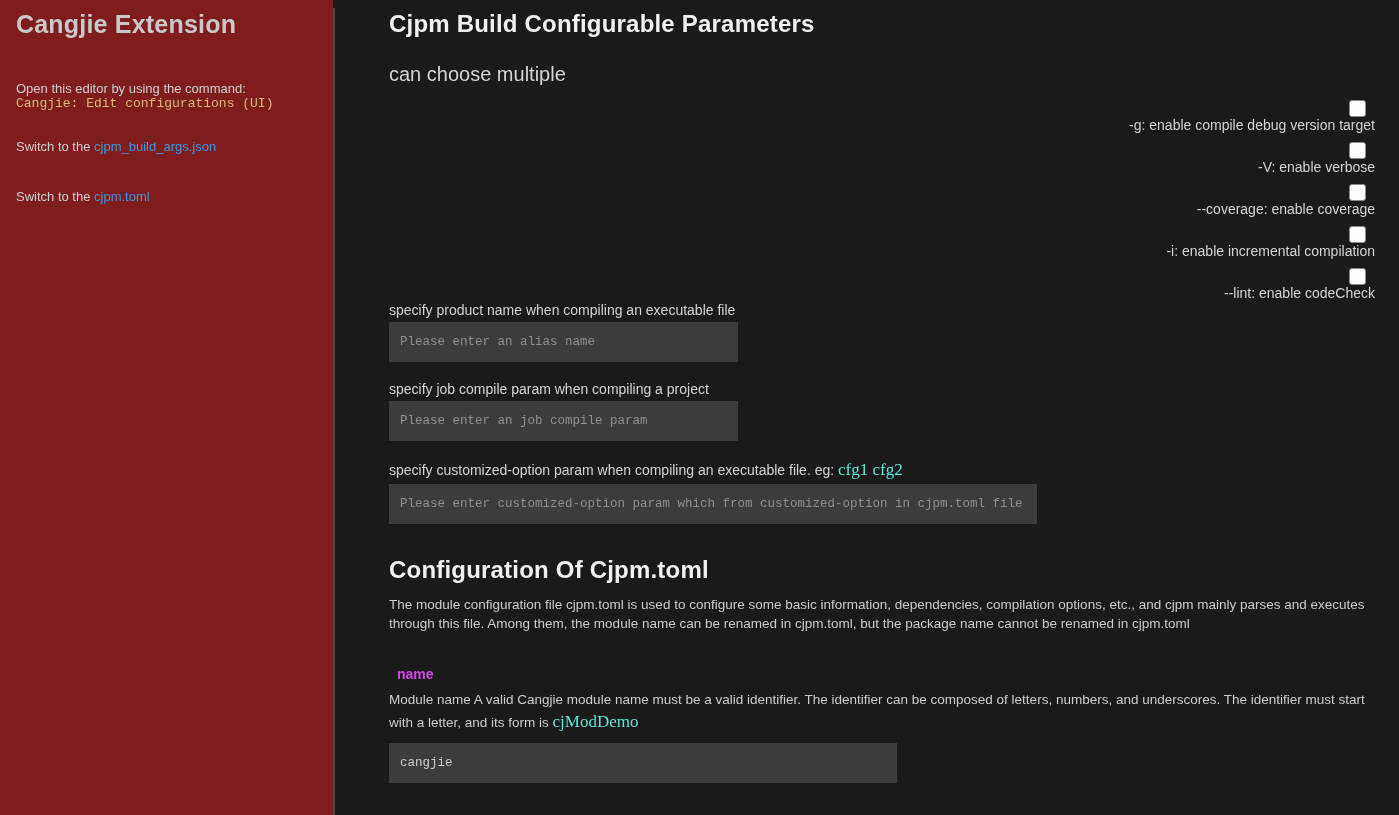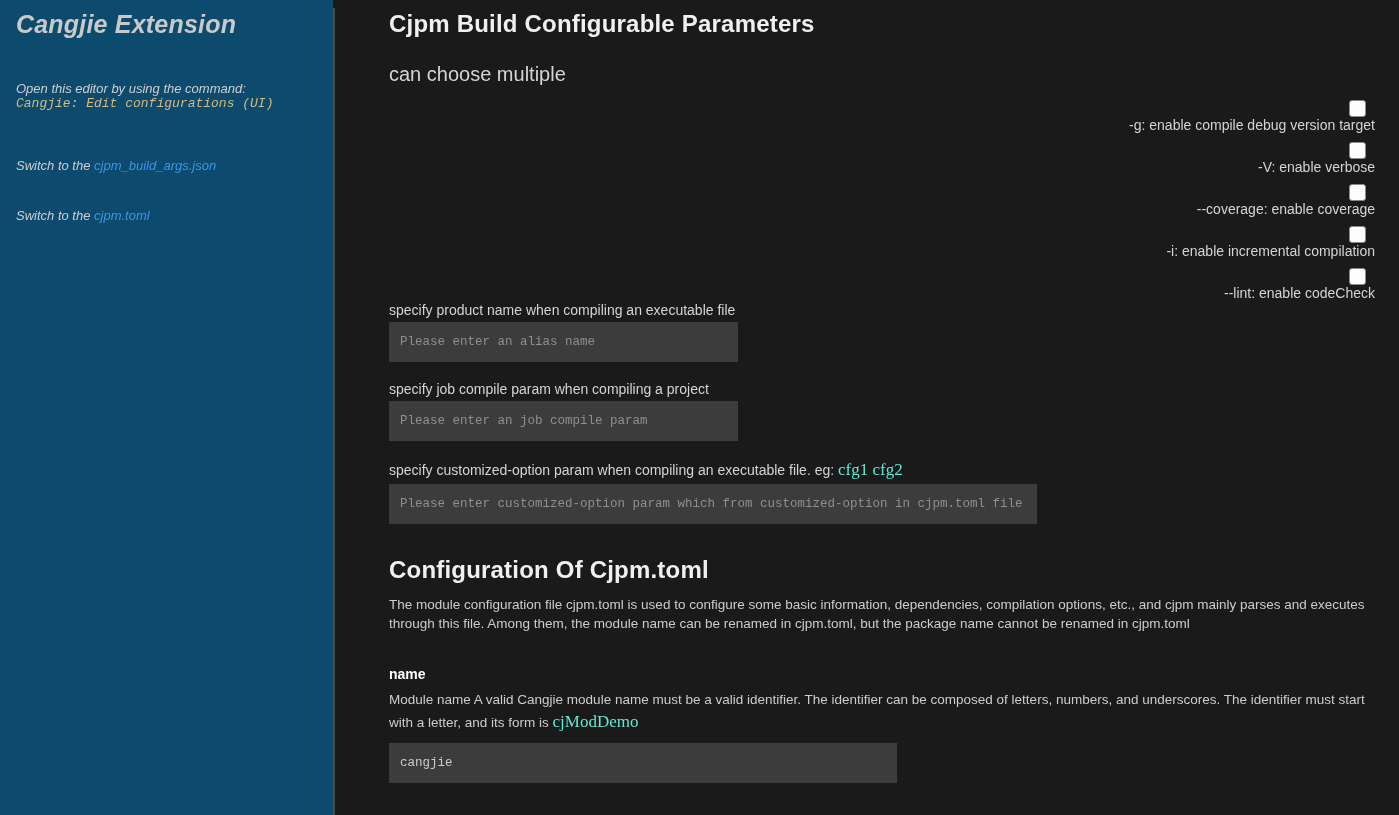--- a/index.html
+++ b/index.html
@@ -8,37 +8,36 @@
     display: flex;
     background: #1a1a1a;
     font-family: "Liberation Sans", sans-serif;
     color: #cccccc;
   }
 
   
   .sidebar {
     width: 333px;
     flex-shrink: 0;
-    background: #0c4a6e;
+    background: #7f1d1d;
     padding: 10px 16px 0 16px;
-    font-style: italic;
   }
   .sidebar-title {
     font-size: 25px;
     font-weight: bold;
     color: #c9c9c9;
     margin-bottom: 42px;
     letter-spacing: 0.2px;
   }
   .cmd-hint { font-size: 13px; color: #cfcfcf; }
   .cmd-code {
     font-family: "Liberation Mono", "DejaVu Sans Mono", monospace;
     font-size: 13px;
     color: #d7ba7d;
-    margin-bottom: 47px;
+    margin-bottom: 28px;
   }
   .switch-line { font-size: 13px; color: #cfcfcf; margin-bottom: 35px; }
   .switch-line a { color: #3d95e8; text-decoration: none; cursor: pointer; }
 
   
   .v-divider {
     width: 2px;
     background: #4b4b4b;
     margin-top: 8px;
     flex-shrink: 0;
@@ -113,23 +112,24 @@
   }
   .section-desc {
     font-size: 13.5px;
     color: #cccccc;
     line-height: 1.38;
     max-width: 988px;
   }
   .name-label {
     font-size: 14px;
     font-weight: bold;
-    color: #ffffff;
+    color: #d946ef;
     margin-top: 33px;
     margin-bottom: 9px;
+    margin-left: 8px;
   }
   .name-desc {
     font-size: 13.5px;
     color: #cccccc;
     line-height: 1.38;
     max-width: 988px;
     margin-bottom: 10px;
   }
 </style>
 </head>

